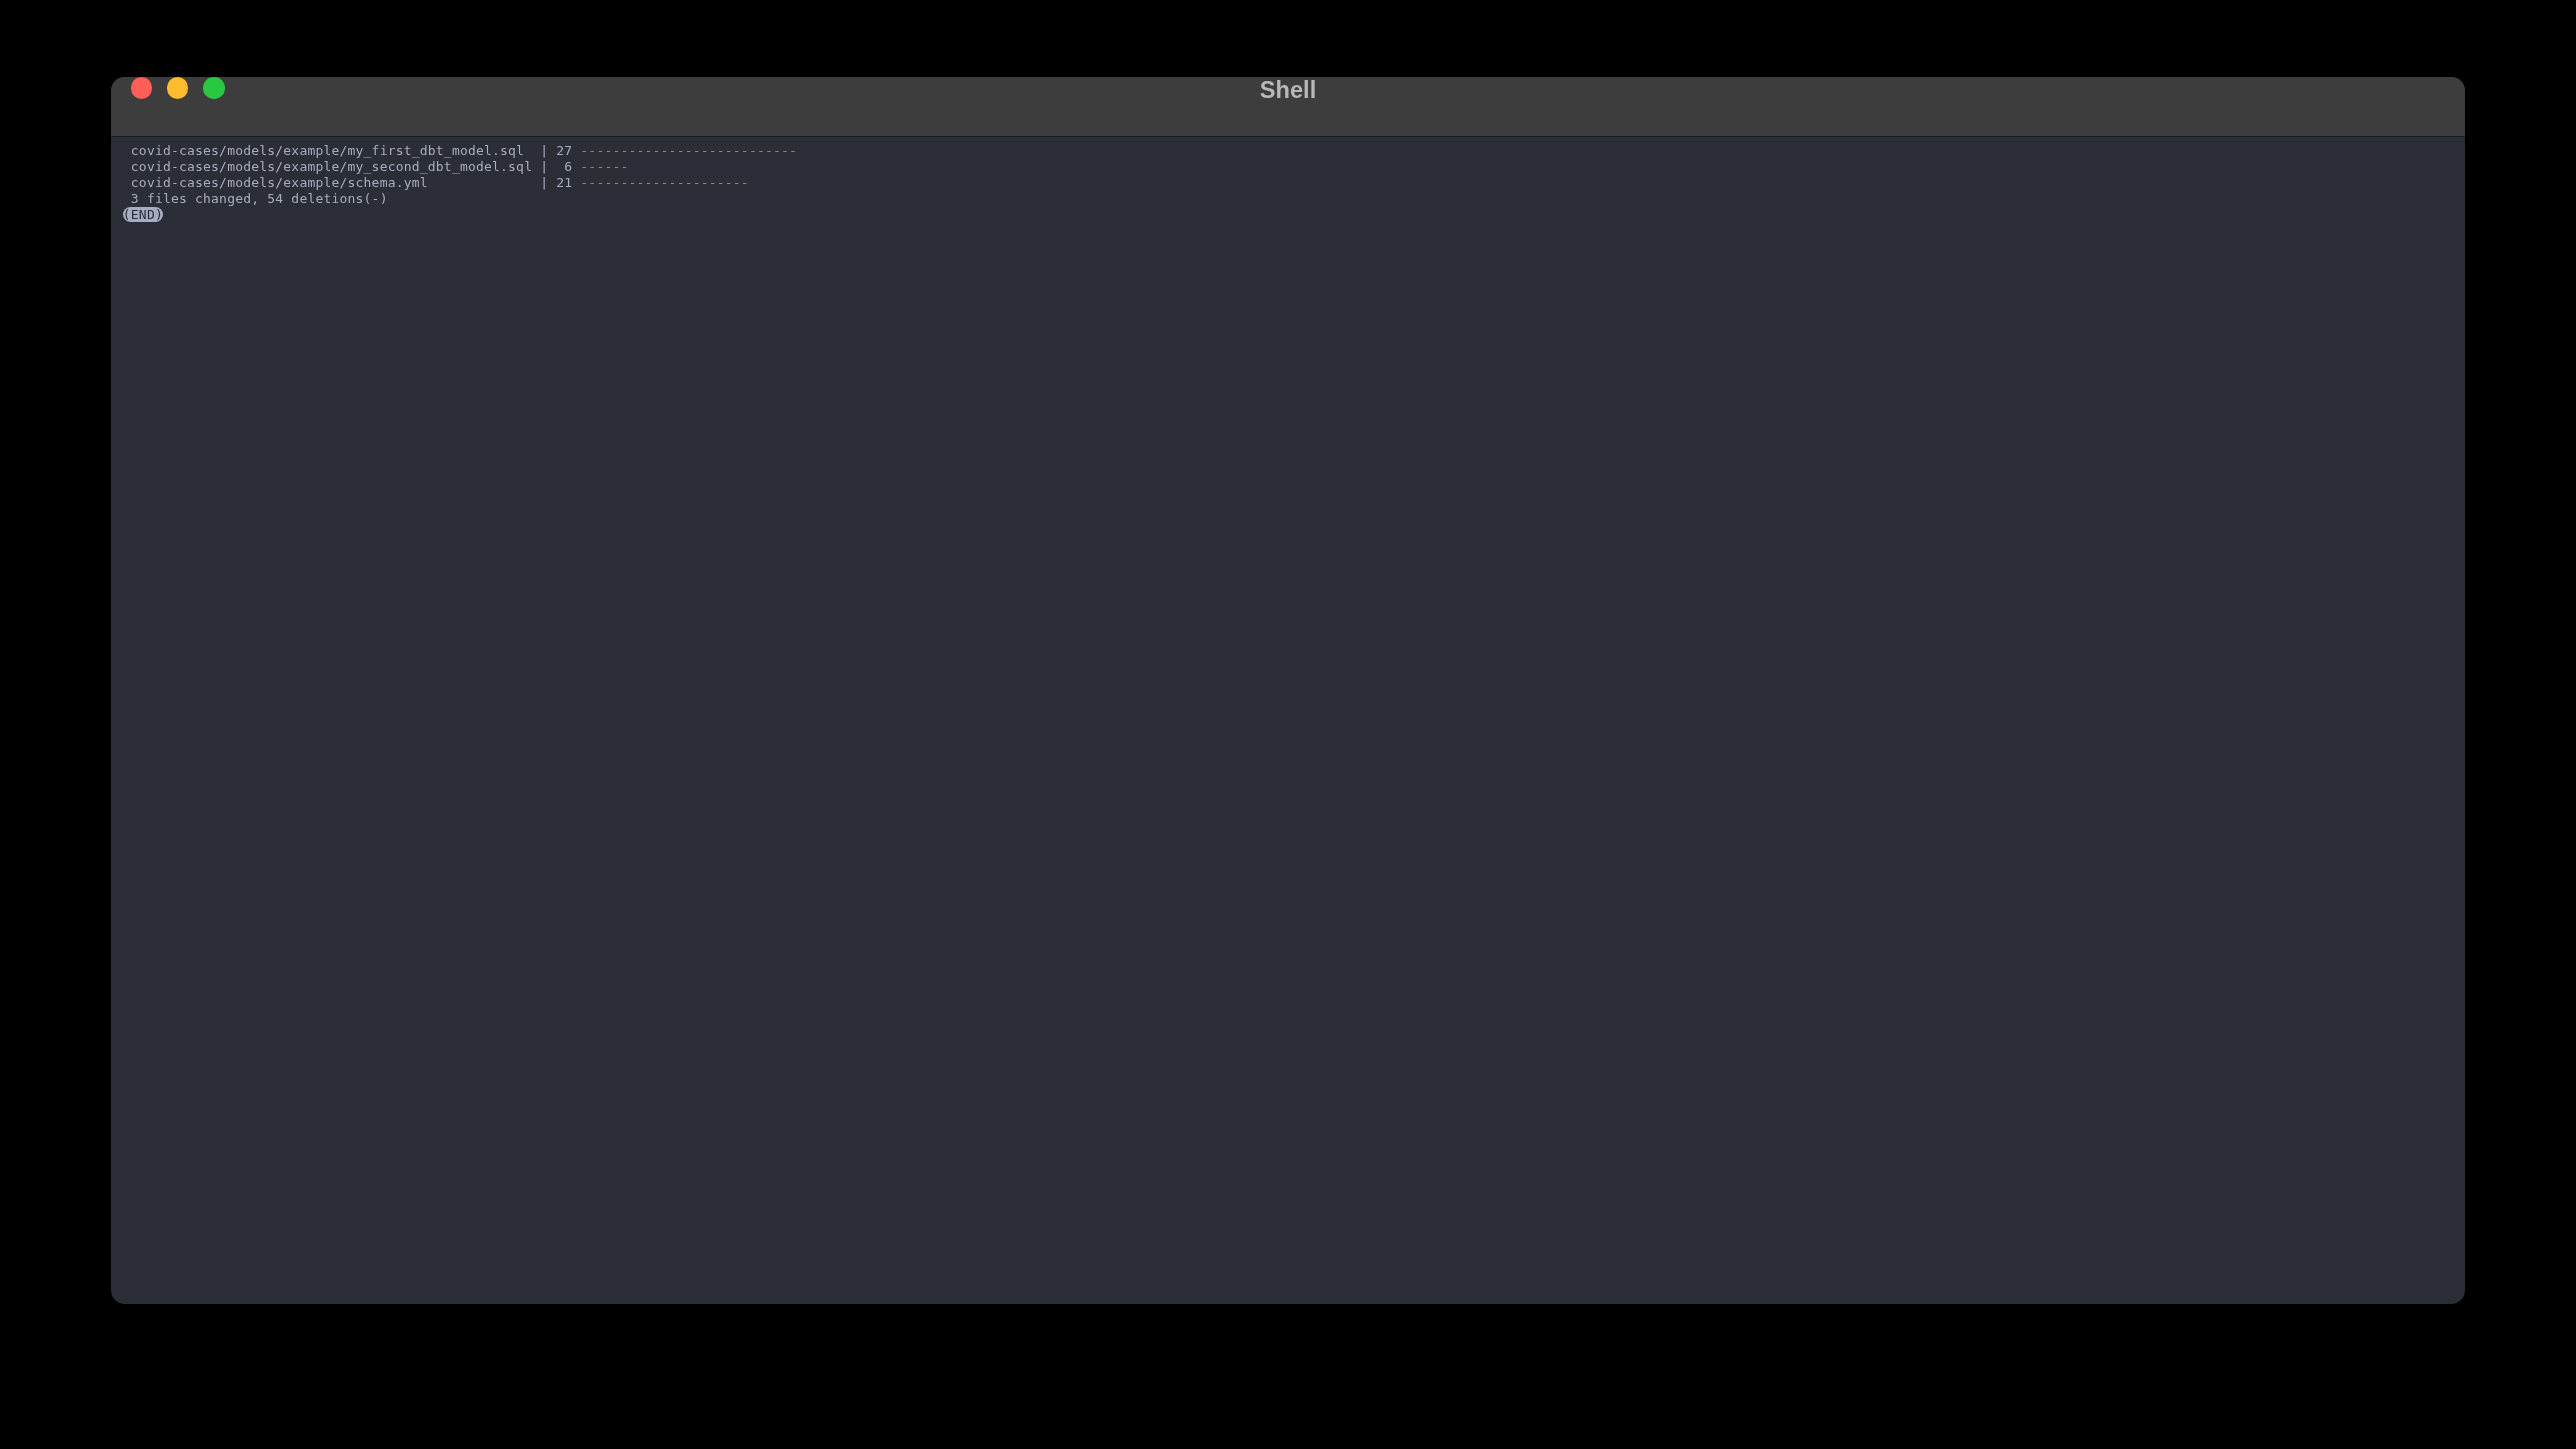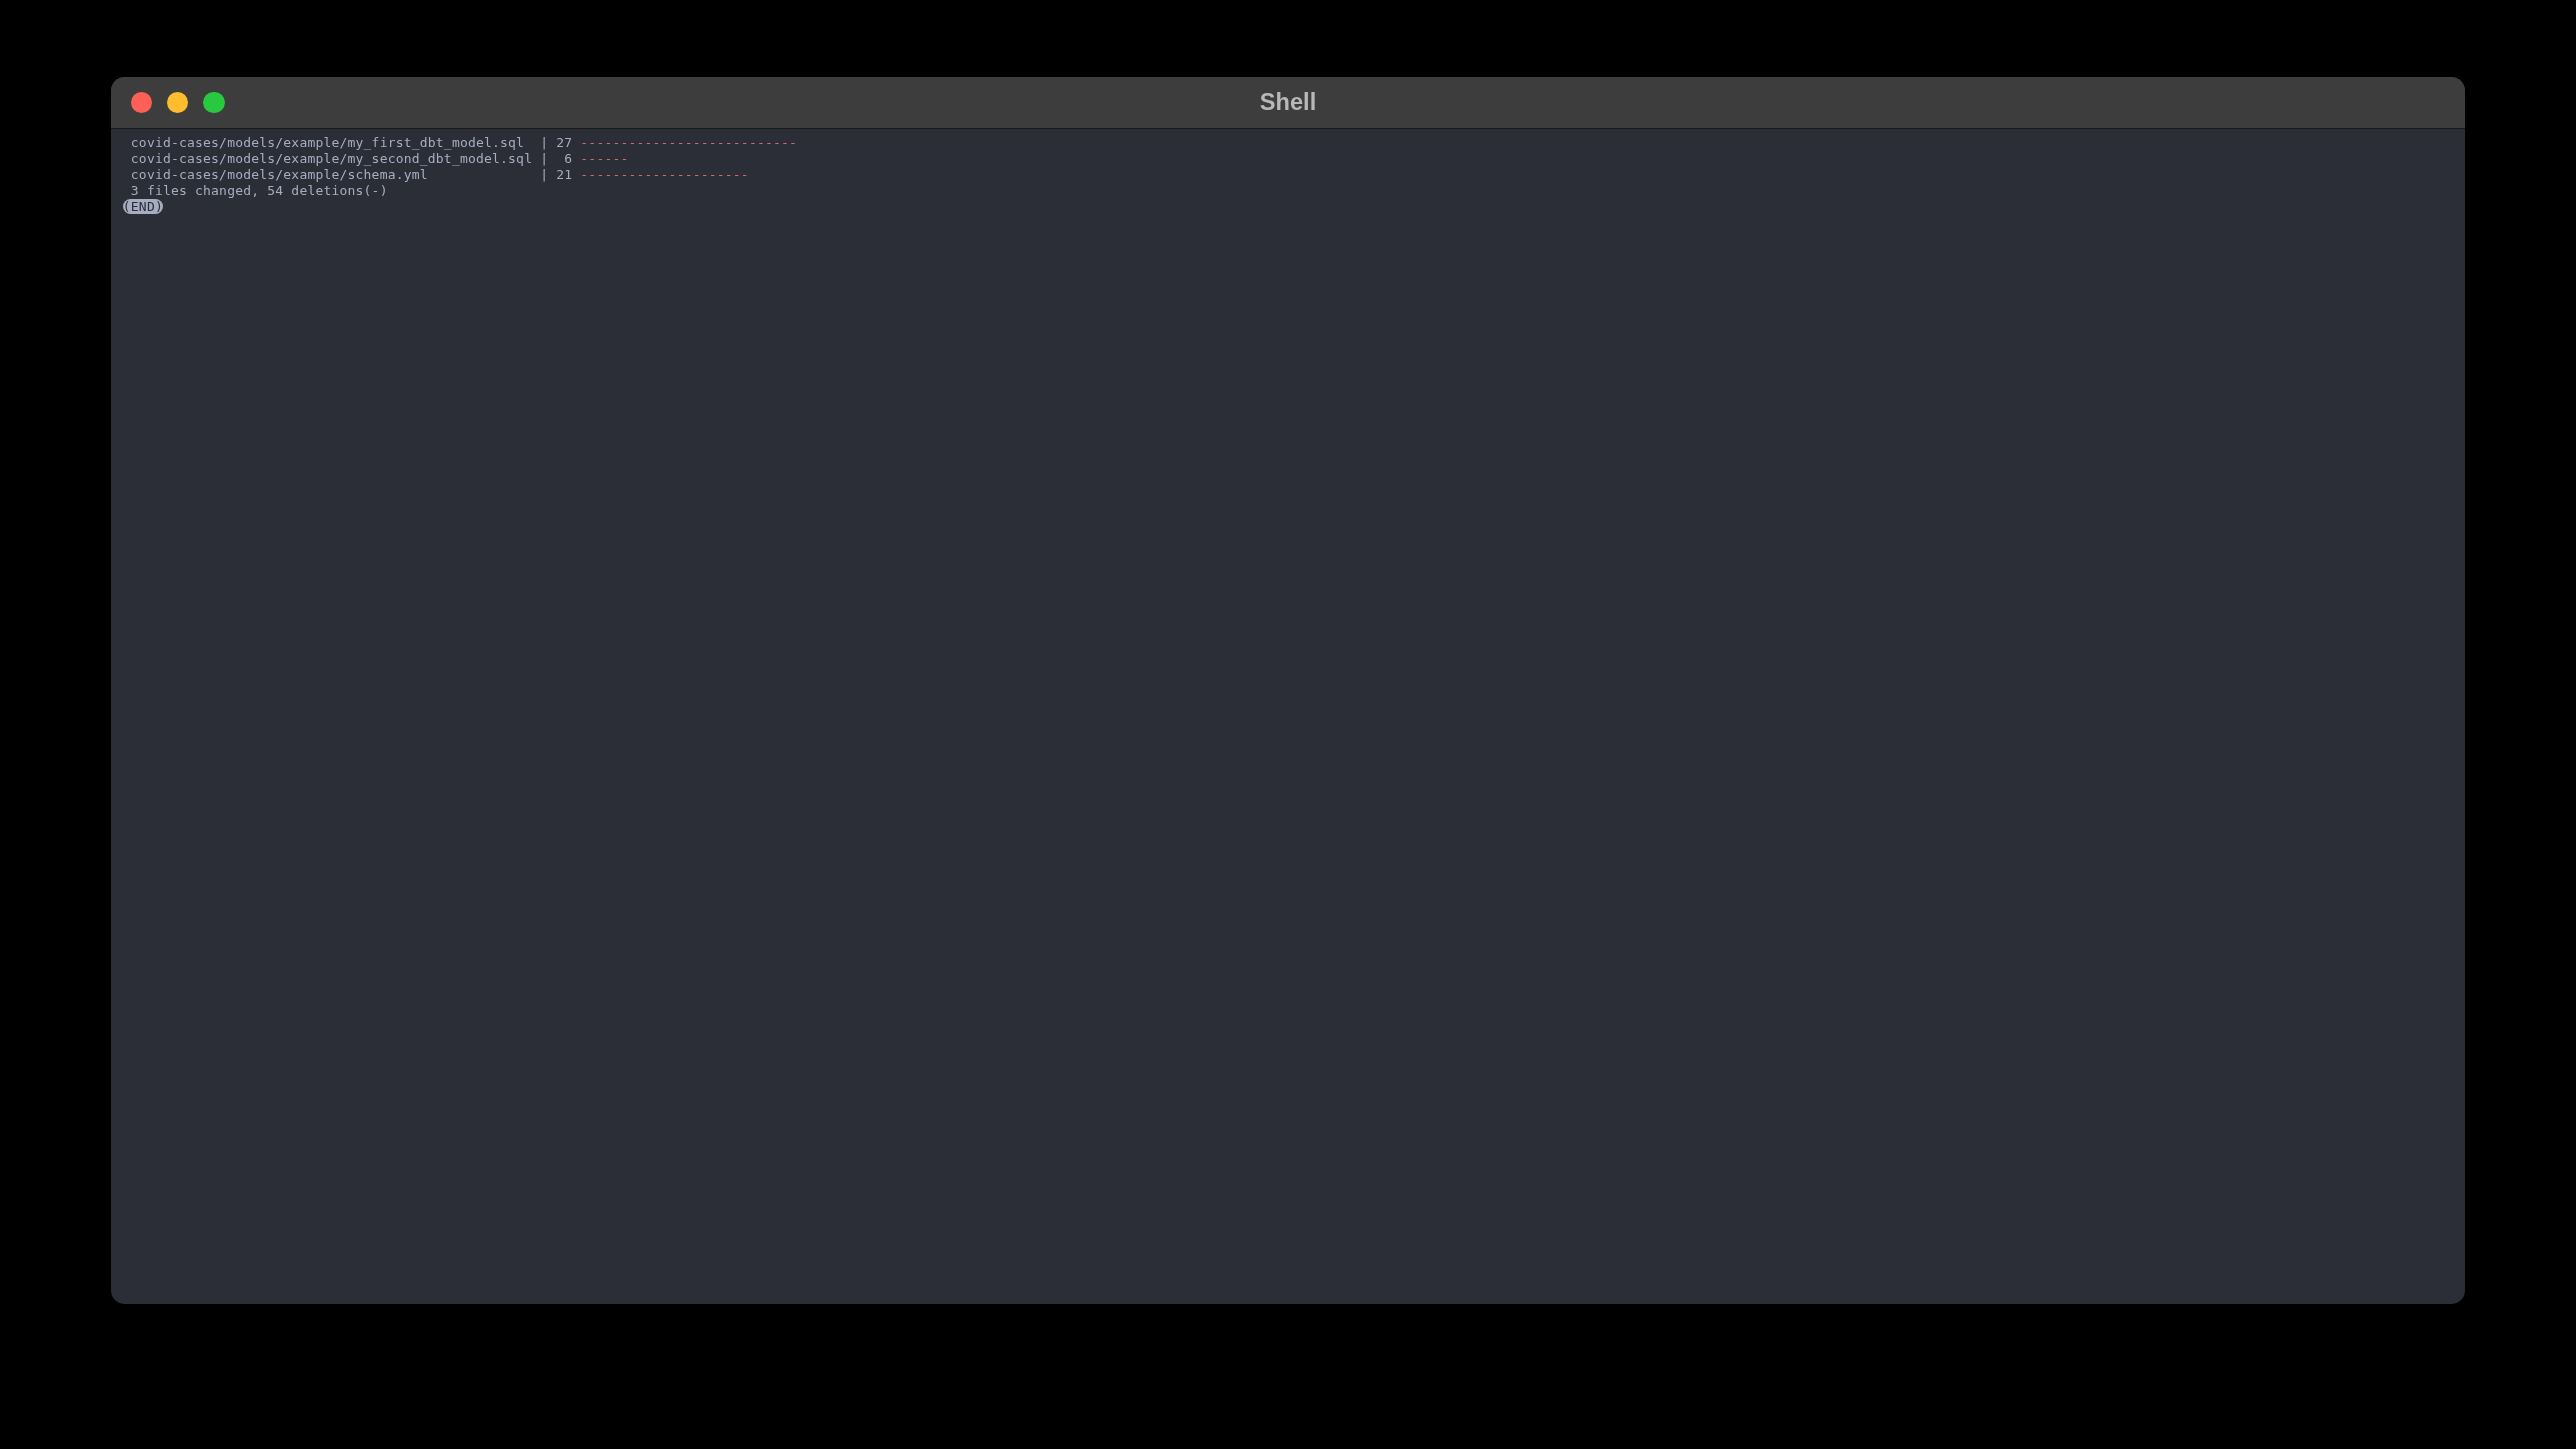--- a/index.html
+++ b/index.html
@@ -18,24 +18,23 @@
     }
     .terminal-window {
       width: 2354px;
       height: 1227px;
       background: #2b2d37;
       border-radius: 13.7px;
       overflow: hidden;
       box-shadow: 0 0 0 1px rgba(0,0,0,0.5);
     }
     .titlebar {
-      height: 52px;
+      height: 60px;
       background: #3d3d3d;
       display: flex;
-      align-items: center;
       position: relative;
       border-bottom: 1px solid #1a1a1a;
     }
     .traffic-lights {
       display: flex;
       gap: 14.7px;
       padding-left: 19.6px;
     }
     .traffic-light {
       width: 21.6px;

